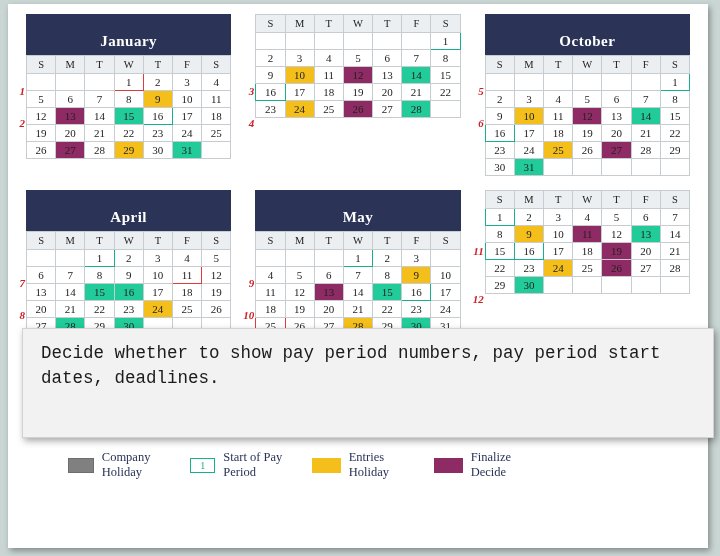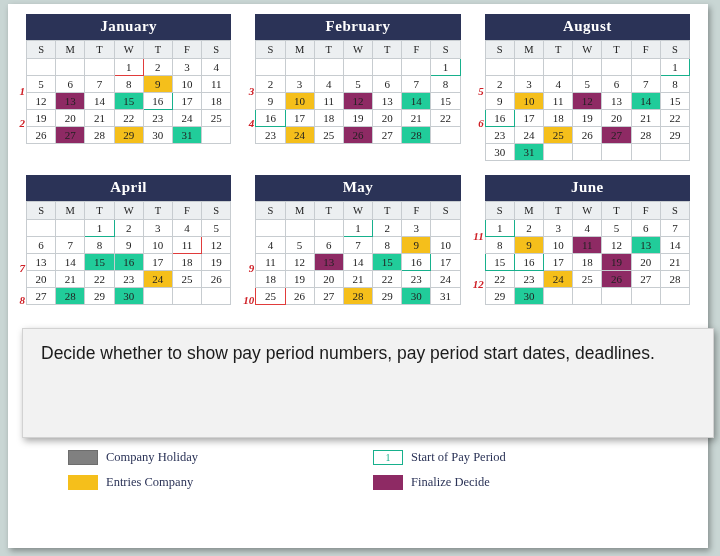--- a/index.html
+++ b/index.html
@@ -16,21 +16,21 @@
   }
   .cal-grid{
     position:absolute;left:18px;top:10px;width:664px;
     display:grid;grid-template-columns:repeat(3,1fr);
     column-gap:24px;row-gap:14px;
   }
   .month{width:100%;}
   .month-title{
     background:#2b3357;color:#ffffff;
     text-align:center;font-weight:bold;font-size:15px;
-    letter-spacing:.5px;padding:3px 0 4px 0;
+    letter-spacing:.5px;padding:18px 0 4px 0;
     border:1px solid #2b3357;
   }
   table.cal{
     border-collapse:collapse;width:100%;
     table-layout:fixed;
     font-size:11px;
     background:#ffffff;
   }
   table.cal th{
     font-weight:normal;font-size:10.5px;color:#222;
@@ -66,27 +66,27 @@
     border:1px solid #d2d2d2;
     box-shadow:2px 3px 7px rgba(0,0,0,0.35);
     box-sizing:border-box;
     padding:12px 18px 0 18px;
   }
   .callout p{
     margin:0;
     font-size:17.5px;
     line-height:25px;
     color:#1b1b1b;
-    font-family:Liberation Sans, sans-serif;
+    font-family:Liberation Mono, monospace;
   }
 
   
   .legend{
     position:absolute;left:60px;top:446px;width:600px;
-    display:grid;grid-template-columns:1fr 1fr;
+    display:grid;grid-template-columns:1fr 1fr 1fr 1fr 1fr;
     row-gap:10px;column-gap:10px;
     font-size:12.5px;color:#2b3357;
     font-family:"Liberation Serif", serif;
   }
   .legend .item{display:flex;align-items:center;gap:8px;}
   .swatch{width:30px;height:15px;display:inline-block;box-sizing:border-box;}
   .sw-holiday{background:#808080;border:1px solid #6d6d6d;}
   .sw-bank{background:#ffffff;border:1.5px solid #e03b3b;}
   .sw-pay{background:#21cc9a;border:1px solid #21cc9a;}
   .sw-start{background:#ffffff;border:1.5px solid #17b08c;color:#17b08c;font-size:10px;text-align:center;line-height:13px;}
@@ -158,21 +158,20 @@
               <td class="">30</td>
               <td class="c-pay">31</td>
               <td class="empty"></td>
             </tr>
           </tbody>
         </table>
         <div class="pp-num" style="top: 71px;">1</div>
         <div class="pp-num" style="top: 103px;">2</div>
       </div>
       <div class="month month-wrap">
-        <div class="month-title">February</div>
         <table class="cal">
           <thead>
             <tr>
               <th>S</th>
               <th>M</th>
               <th>T</th>
               <th>W</th>
               <th>T</th>
               <th>F</th>
               <th>S</th>
@@ -223,21 +222,21 @@
               <td class="">27</td>
               <td class="c-pay">28</td>
               <td class="empty"></td>
             </tr>
           </tbody>
         </table>
         <div class="pp-num" style="top: 71px;">3</div>
         <div class="pp-num" style="top: 103px;">4</div>
       </div>
       <div class="month month-wrap">
-        <div class="month-title">August</div>
+        <div class="month-title">October</div>
         <table class="cal">
           <thead>
             <tr>
               <th>S</th>
               <th>M</th>
               <th>T</th>
               <th>W</th>
               <th>T</th>
               <th>F</th>
               <th>S</th>
@@ -427,21 +426,20 @@
               <td class="">29</td>
               <td class="c-pay">30</td>
               <td class="">31</td>
             </tr>
           </tbody>
         </table>
         <div class="pp-num" style="top: 87px;">9</div>
         <div class="pp-num" style="top: 119px;">10</div>
       </div>
       <div class="month month-wrap">
-        <div class="month-title">June</div>
         <table class="cal">
           <thead>
             <tr>
               <th>S</th>
               <th>M</th>
               <th>T</th>
               <th>W</th>
               <th>T</th>
               <th>F</th>
               <th>S</th>
@@ -508,21 +506,21 @@
       <div class="item">
         <span class="swatch sw-holiday"></span>
         <span>Company Holiday</span>
       </div>
       <div class="item">
         <span class="swatch sw-start">1</span>
         <span>Start of Pay Period</span>
       </div>
       <div class="item">
         <span class="swatch sw-deadline"></span>
-        <span>Entries Company</span>
+        <span>Entries Holiday</span>
       </div>
       <div class="item">
         <span class="swatch sw-final"></span>
         <span>Finalize Decide</span>
       </div>
     </div>
 
 </div>
 
 </body></html>

